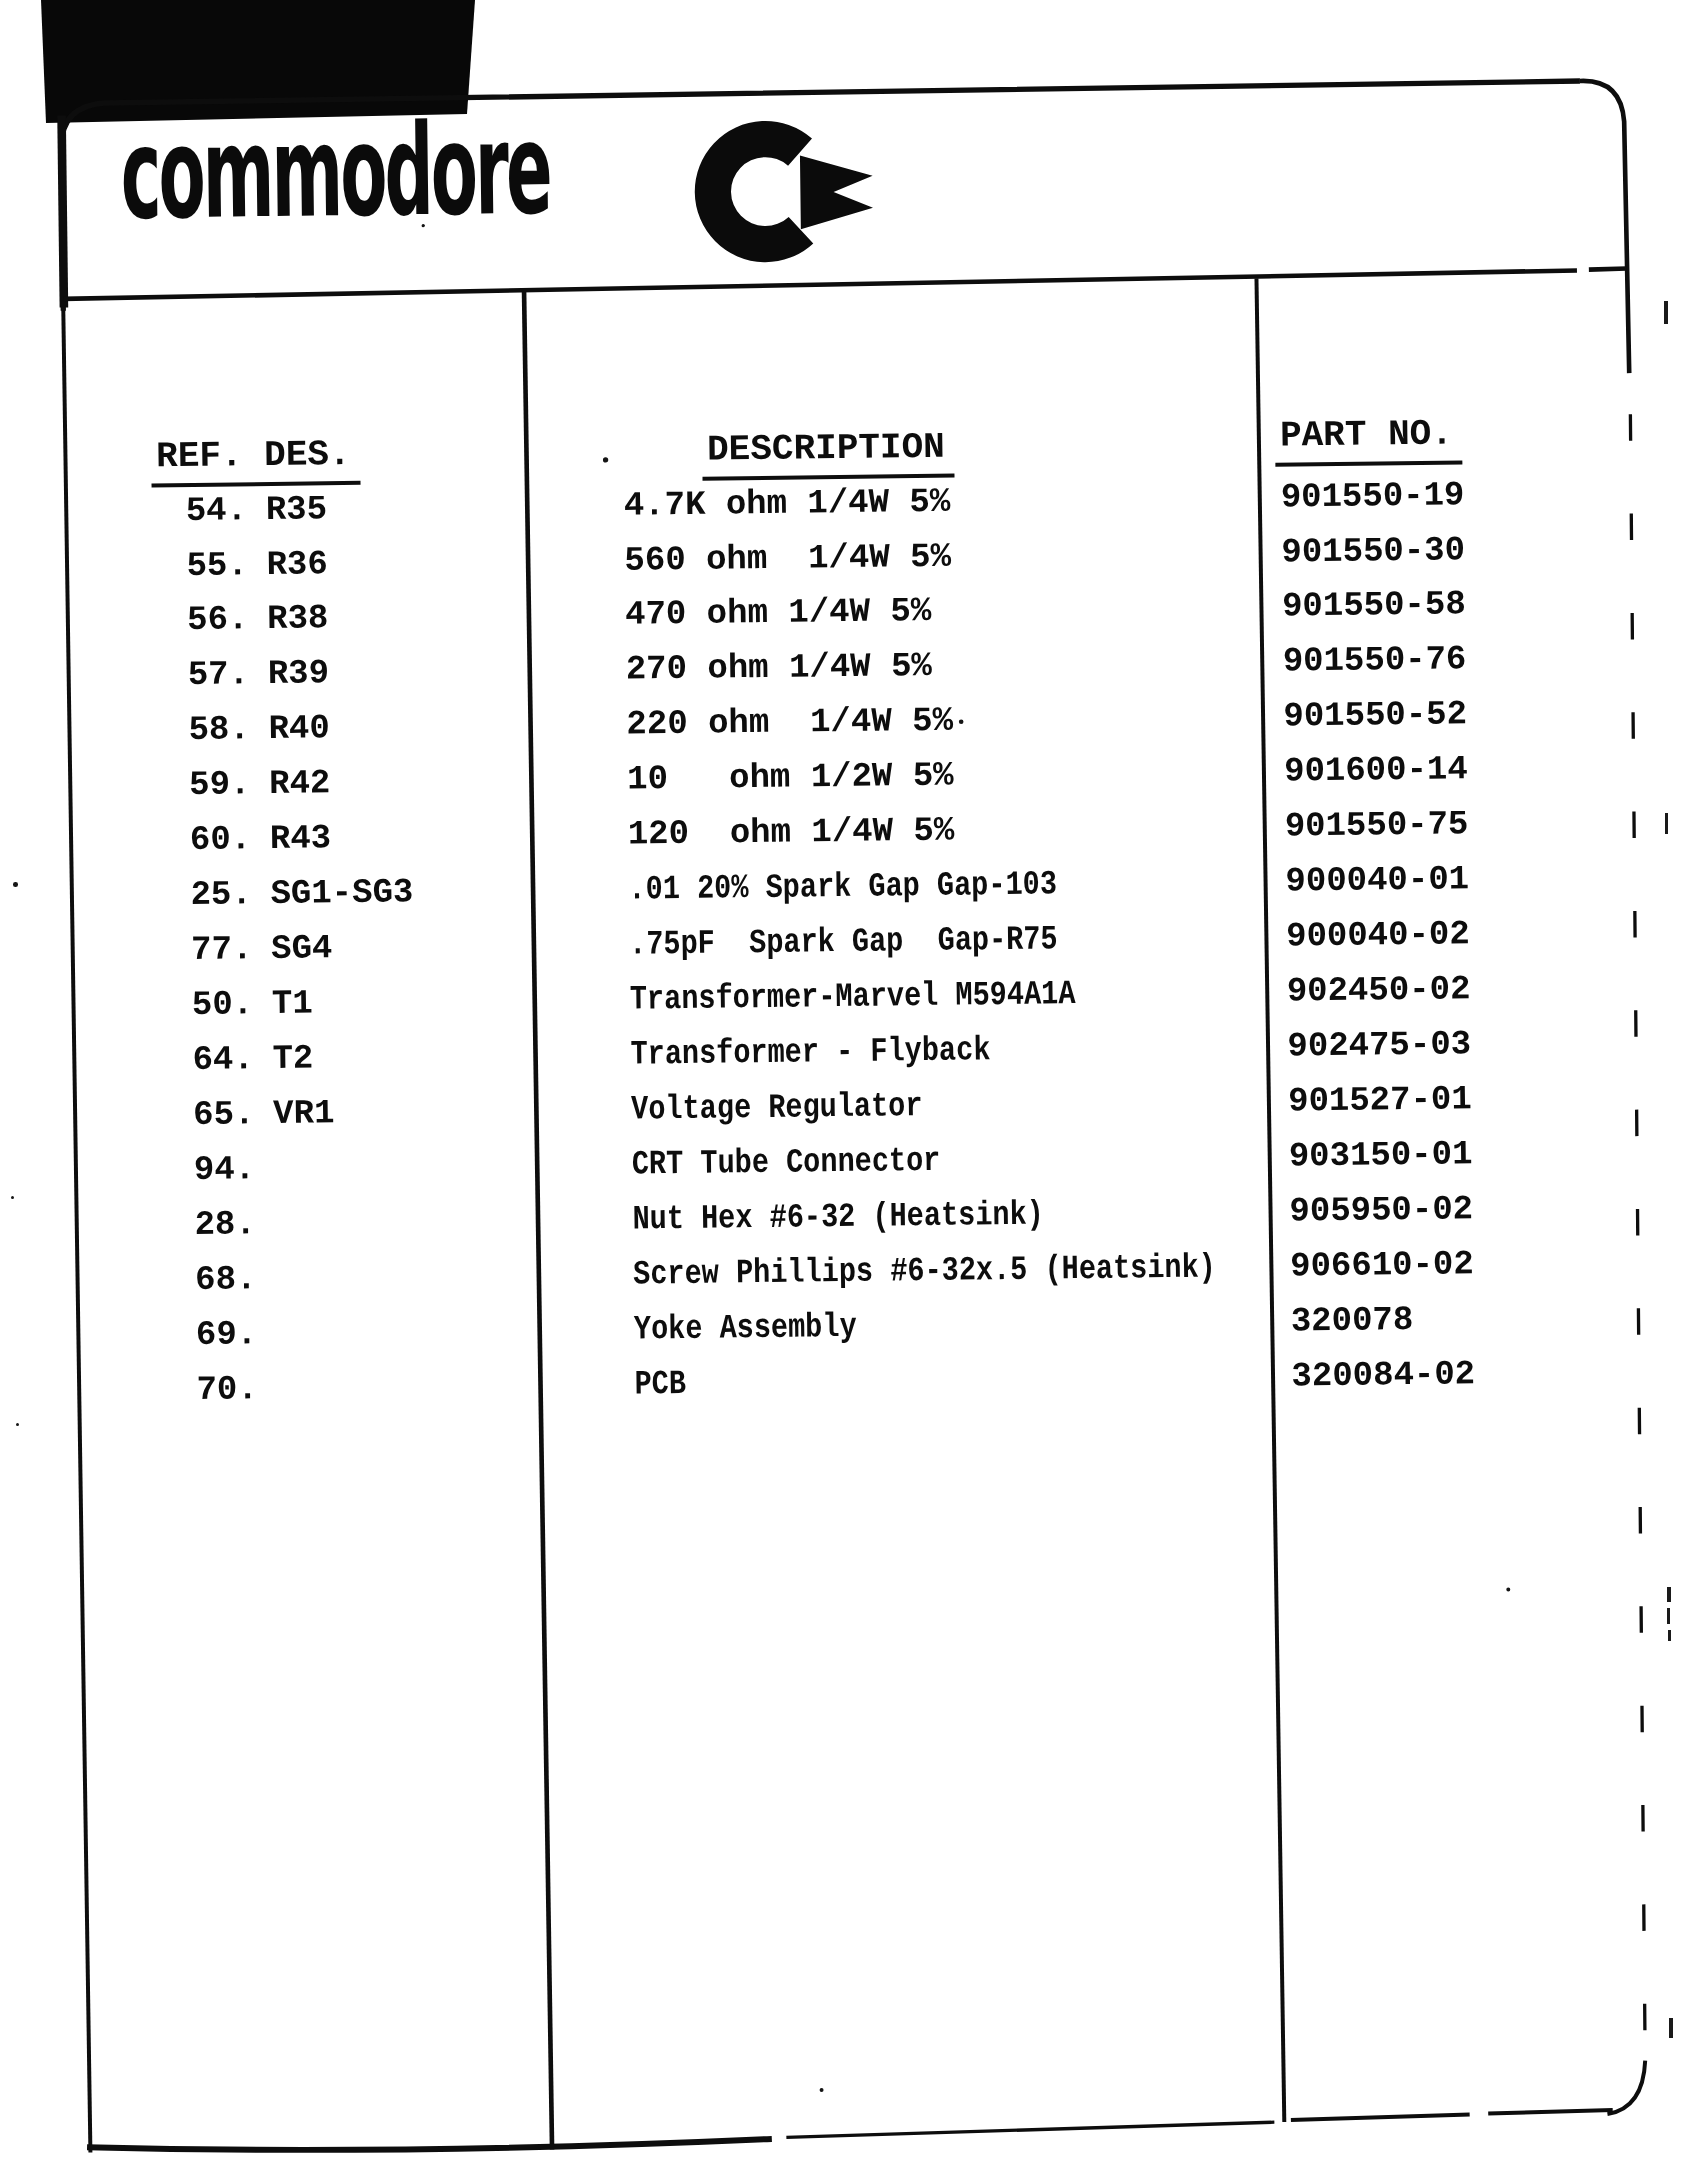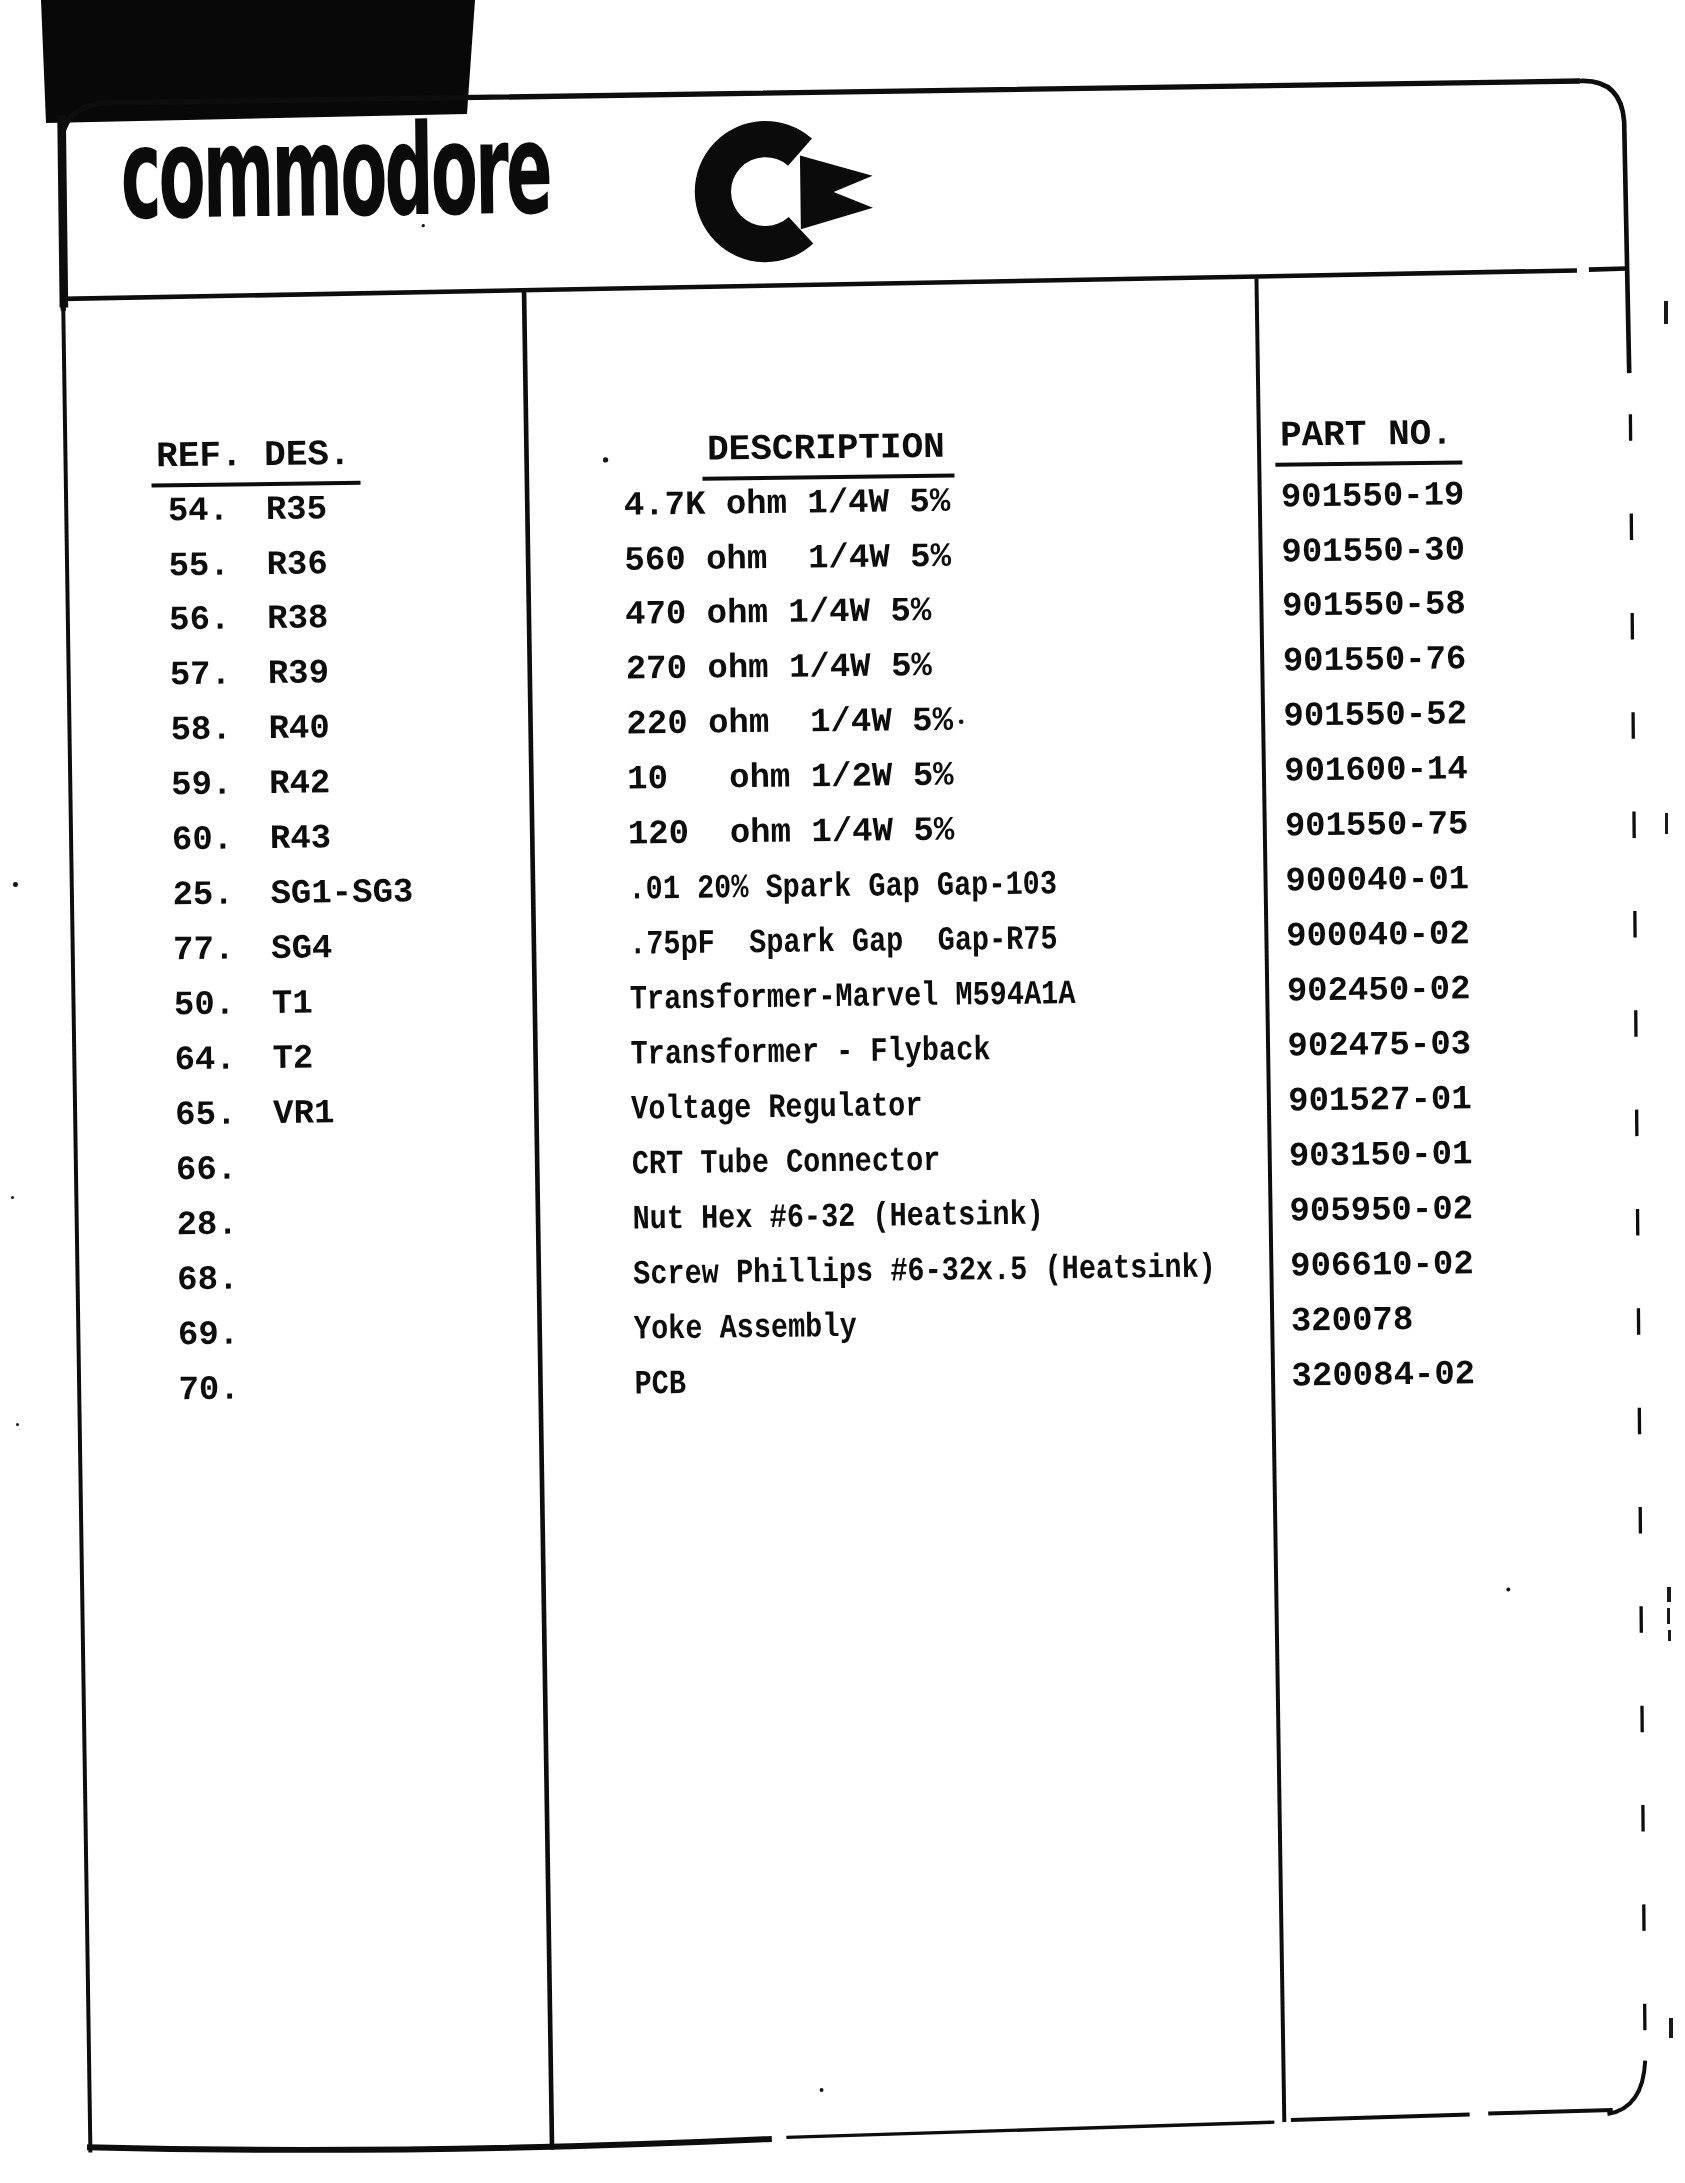--- a/index.html
+++ b/index.html
@@ -22,21 +22,21 @@
   
   .colhead{font-size:36px;line-height:1;font-weight:bold;white-space:pre;
            border-bottom:4.6px solid #0d0d0d;padding:0 9.3px 8px 5.3px;margin-left:-5.3px;}
   #head-ref{left:164px;top:431px;}
   #head-desc{left:715px;top:431px;}
   #head-part{left:1288px;top:424px;}
   
   .row{left:0;top:0;width:1685px;height:46px;font-size:34px;line-height:1;
        font-weight:bold;}
   .cell{position:absolute;white-space:pre;top:0;}
-  .c-num{left:175px;}
+  .c-num{left:193px;}
   .c-ref{left:273px;}
   .c-desc{left:631px;transform-origin:left top;}
   .c-desc.narrow{transform:scaleX(0.84);}
   .c-part{left:1288px;}
 </style>
 </head>
 <body>
 
 <div id="scan-bar" class="abs"></div>
 <div class="abs edge-dash" style="left:1664px;top:301px;width:4px;height:23px;"></div>
@@ -177,21 +177,21 @@
   </div>
 
   <div class="abs row" style="top: 1090px;">
     <span class="cell c-num">65.</span>
     <span class="cell c-ref">VR1</span>
     <span class="cell c-desc narrow">Voltage Regulator</span>
     <span class="cell c-part">901527-01</span>
   </div>
 
   <div class="abs row" style="top: 1145px;">
-    <span class="cell c-num">66.</span>
+    <span class="cell c-num">94.</span>
     <span class="cell c-ref"></span>
     <span class="cell c-desc narrow">CRT Tube Connector</span>
     <span class="cell c-part">903150-01</span>
   </div>
 
   <div class="abs row" style="top: 1200px;">
     <span class="cell c-num">28.</span>
     <span class="cell c-ref"></span>
     <span class="cell c-desc narrow">Nut Hex #6-32 (Heatsink)</span>
     <span class="cell c-part">905950-02</span>

